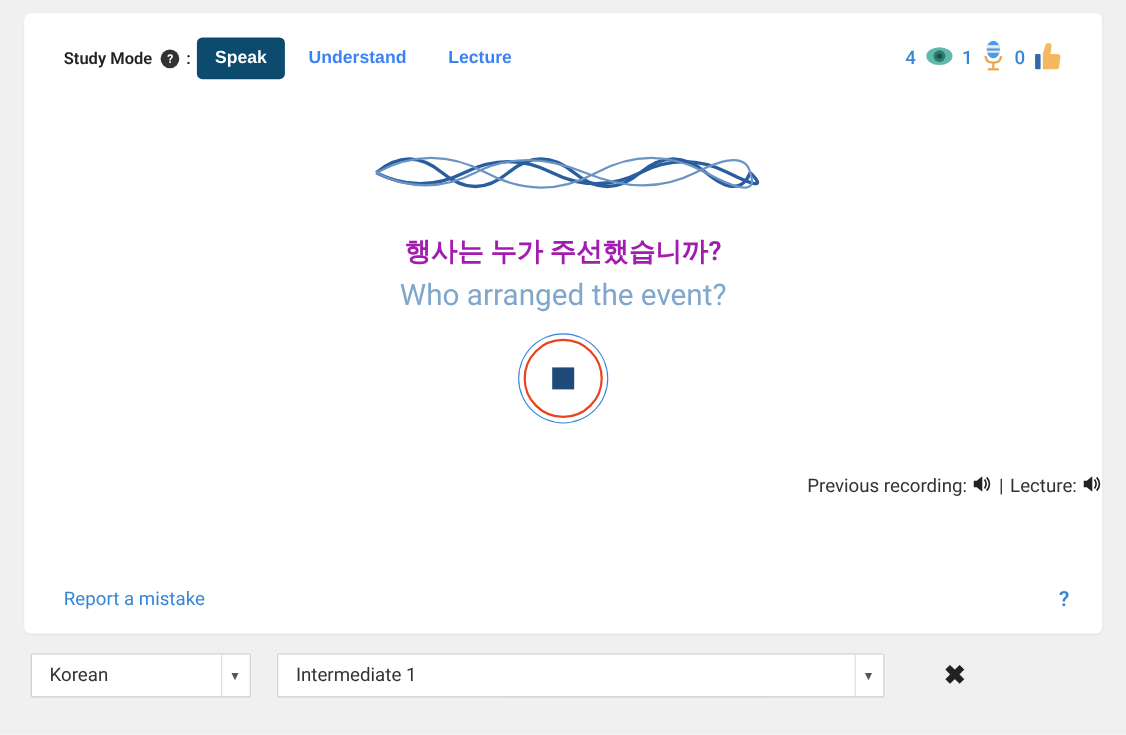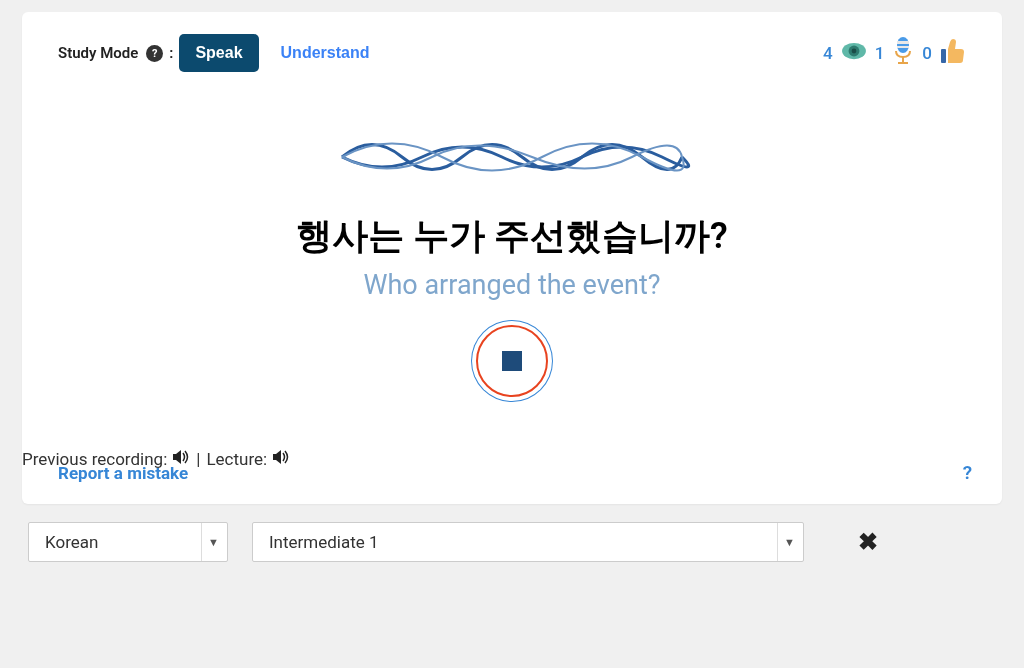--- a/index.html
+++ b/index.html
@@ -13,21 +13,21 @@
       width: 1024px;
       height: 668px;
       overflow: hidden;
     }
     .card {
       background: white;
       margin: 12px 22px 0 22px;
       border-radius: 6px;
       padding: 0;
       position: relative;
-      height: 492px;
+      height: 564px;
       box-shadow: 0 1px 2px rgba(0,0,0,0.05);
     }
     .card-header {
       display: flex;
       justify-content: space-between;
       align-items: center;
       padding: 22px 36px 0 36px;
     }
     .mode-row {
       display: flex;
@@ -84,23 +84,23 @@
     }
     .main-content {
       text-align: center;
       padding-top: 50px;
     }
     .wave {
       margin: 0 auto 20px auto;
       display: block;
     }
     .target-text {
-      font-size: 36px;
-      font-weight: 600;
-      color: #000000;
+      font-size: 24px;
+      font-weight: 600;
+      color: #a21caf;
       margin: 18px 0 8px 0;
     }
     .translation-text {
       font-size: 27px;
       color: #7fa6cc;
       margin-bottom: 20px;
     }
     .record-btn {
       width: 72px;
       height: 72px;
@@ -118,36 +118,36 @@
       width: 20px;
       height: 20px;
       background: #1e4b7a;
     }
     .playback-row {
       margin-top: 52px;
       font-size: 17px;
       color: #333;
       display: flex;
       align-items: center;
-      justify-content: flex-start;
+      justify-content: flex-end;
       gap: 6px;
     }
     .card-footer {
       position: absolute;
       bottom: 20px;
       left: 36px;
       right: 30px;
       display: flex;
       justify-content: space-between;
       align-items: center;
     }
     .report-link {
       color: #3686d6;
       font-size: 17px;
-      font-weight: 700;
+      font-weight: 400;
       cursor: pointer;
     }
     .help-q {
       color: #3686d6;
       font-size: 19px;
       font-weight: 600;
       cursor: pointer;
     }
     .bottom-bar {
       display: flex;
@@ -195,20 +195,21 @@
 <body>
 
 <div class="card">
   <div class="card-header">
     <div class="mode-row">
       <span class="mode-label">Study Mode</span>
       <span class="help-circle">?</span>
       <span class="mode-label">:</span>
       <button class="mode-btn active">Speak</button>
       <button class="mode-btn inactive">Understand</button>
+      <button class="mode-btn inactive">Lecture</button>
     </div>
     <div class="stats-row">
       <span class="stat-num">4</span>
       <span class="icon-svg">
         <svg width="26" height="26" viewBox="0 0 24 24">
             <ellipse cx="12" cy="12" rx="11" ry="7.5" fill="#5fb8a8"></ellipse>
             <circle cx="12" cy="12" r="5" fill="#2d7a6e"></circle>
             <circle cx="12" cy="12" r="2.2" fill="#1a4d47"></circle>
           </svg>
       </span>

